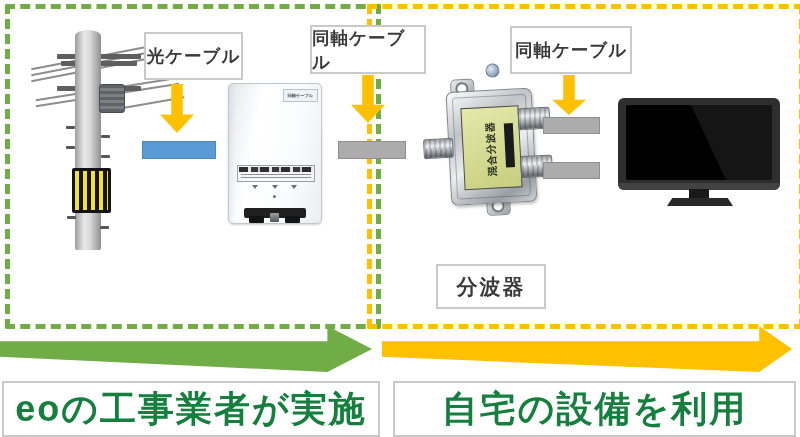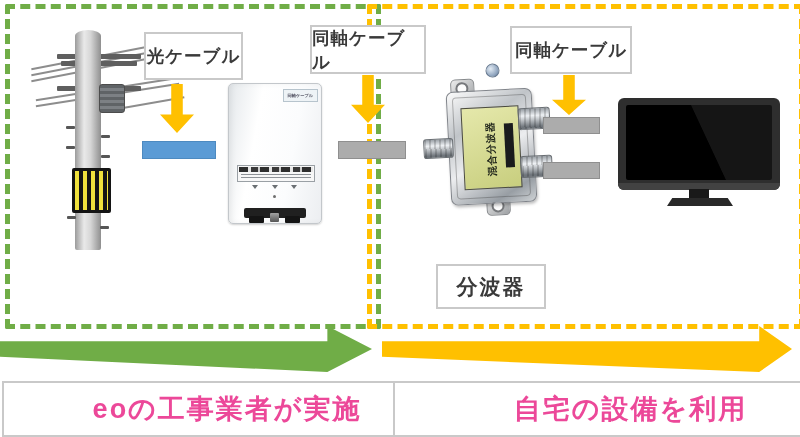--- a/index.html
+++ b/index.html
@@ -92,21 +92,21 @@
   .tv-base{position:absolute;left:49px;top:100px;width:66px;height:8px;background:#292929;
     clip-path:polygon(8% 0,92% 0,100% 100%,0 100%);}
 
   
   .phase-arrow{position:absolute;top:326px;height:46px;z-index:2;}
   .phase-arrow-eo{left:0;width:372px;background:var(--green);
     clip-path:polygon(0 33%,88% 33%,88% 0,100% 50%,88% 100%,0 67%);}
   .phase-arrow-home{left:382px;width:410px;background:var(--yellow);
     clip-path:polygon(0 33%,92% 33%,92% 0,100% 50%,92% 100%,0 67%);}
   .phase-label{position:absolute;top:381px;height:52px;background:#fff;border:2px solid var(--box-border);
-    display:flex;align-items:center;justify-content:center;font-weight:bold;font-size:27px;color:#ec4899;letter-spacing:2px;z-index:5;padding-left:36px;}
+    display:flex;align-items:center;justify-content:center;font-weight:bold;font-size:36px;color:#15803d;letter-spacing:2px;z-index:5;}
 </style>
 </head>
 <body>
 
 <div class="stage">
 
   <div class="zone zone-eo"></div>
   <div class="zone zone-home"></div>
 
   <div class="pole">

